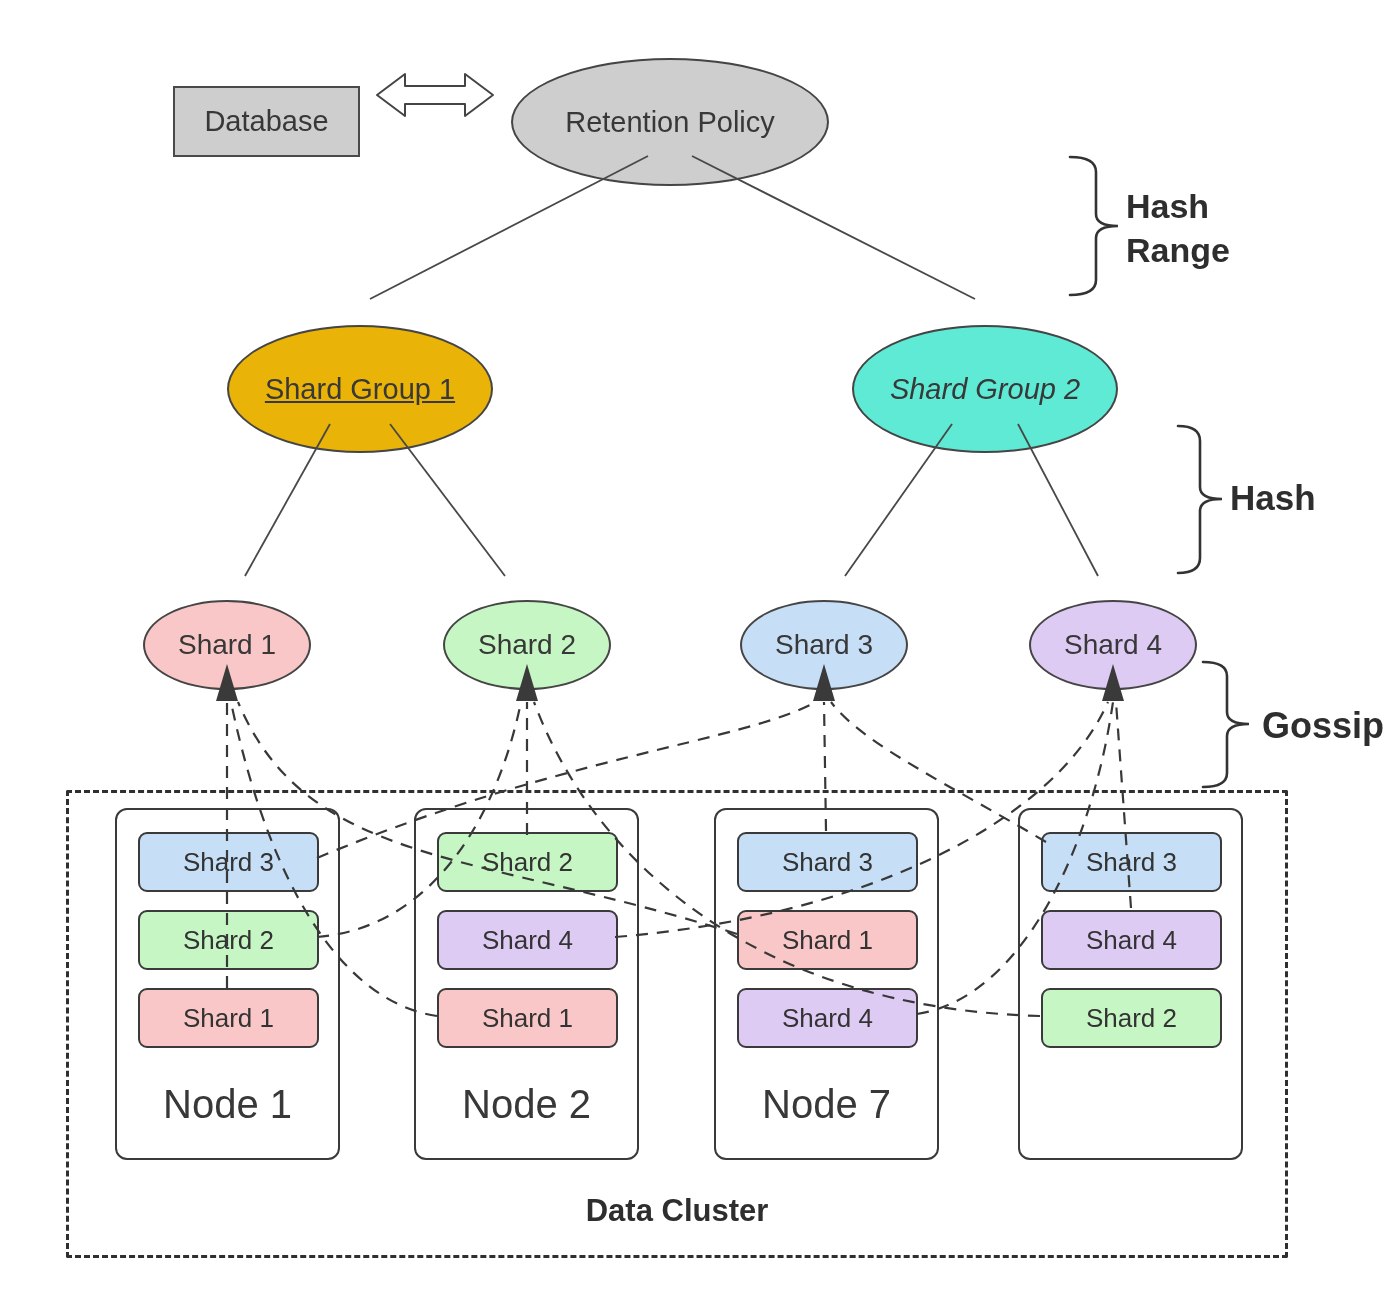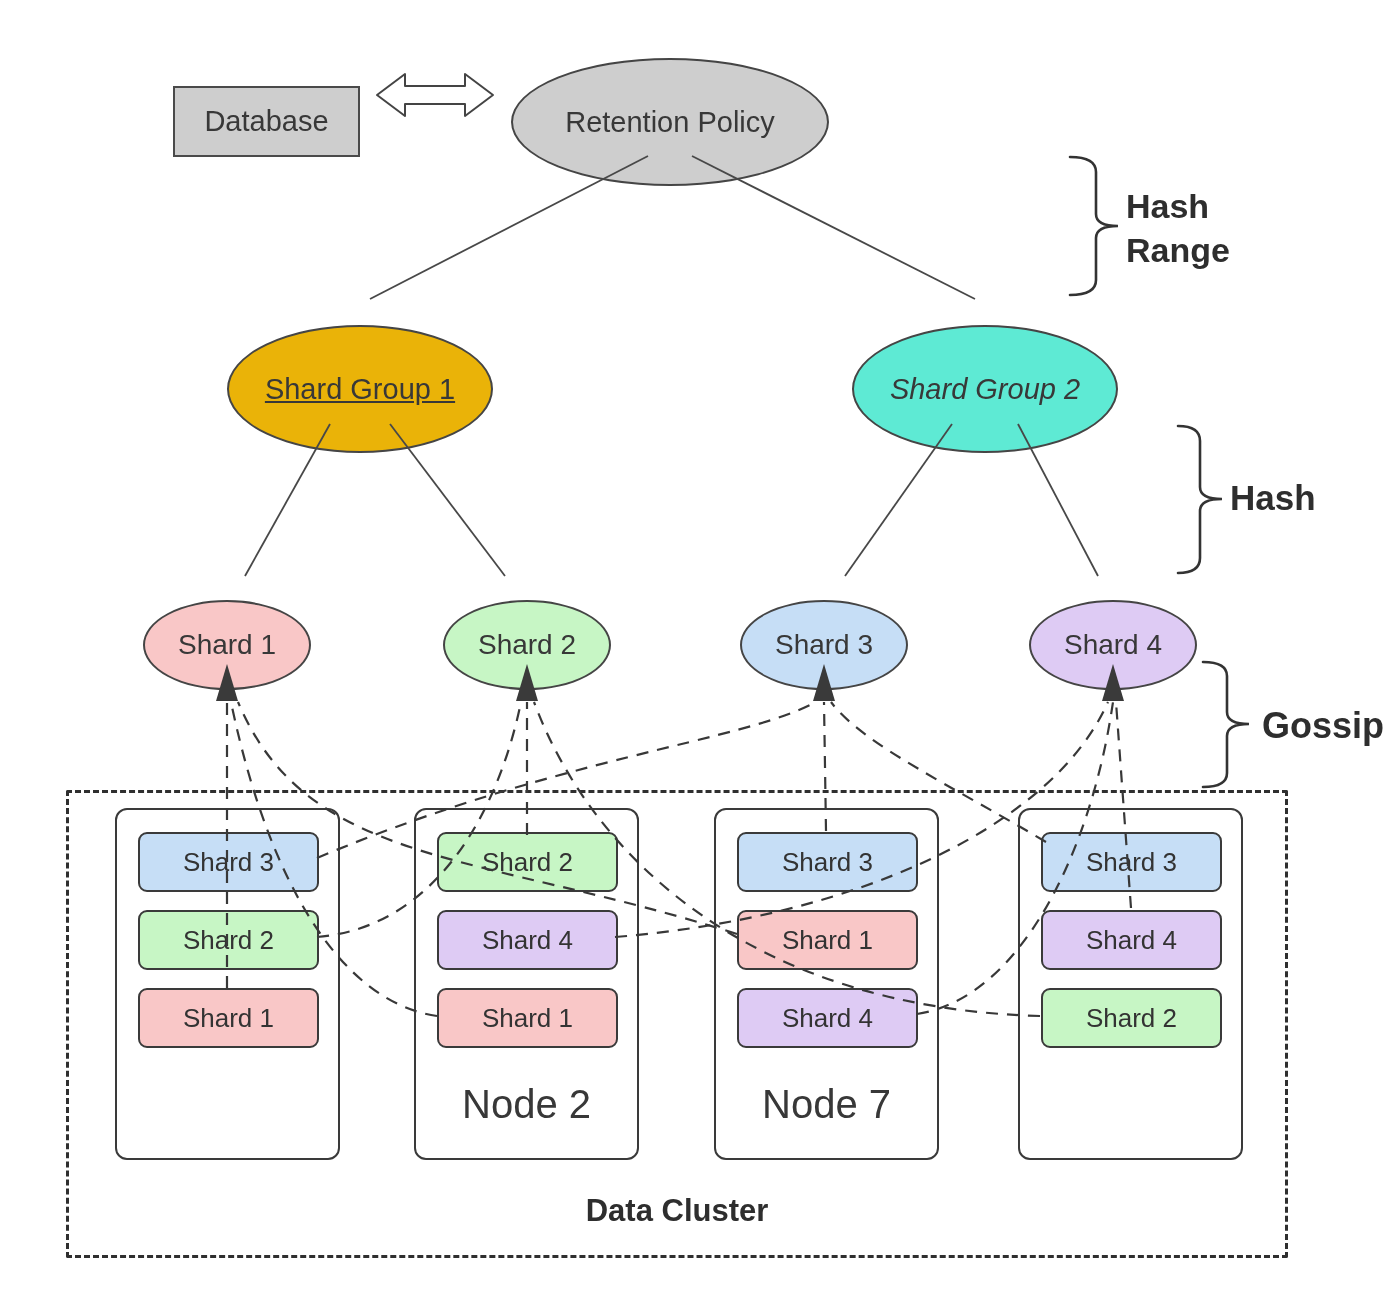--- a/index.html
+++ b/index.html
@@ -84,20 +84,21 @@
   <div class="node-box node-1">
     <div class="shard-box sb-0" style="background-color: rgb(198, 222, 246);">
       <span>Shard 3</span>
     </div>
     <div class="shard-box sb-1" style="background-color: rgb(199, 246, 197);">
       <span>Shard 2</span>
     </div>
     <div class="shard-box sb-2" style="background-color: rgb(249, 199, 199);">
       <span>Shard 1</span>
     </div>
+    <div class="node-label">Node 1</div>
   </div>
 
   <div class="node-box node-2">
     <div class="shard-box sb-0" style="background-color: rgb(199, 246, 197);">
       <span>Shard 2</span>
     </div>
     <div class="shard-box sb-1" style="background-color: rgb(222, 203, 244);">
       <span>Shard 4</span>
     </div>
     <div class="shard-box sb-2" style="background-color: rgb(249, 199, 199);">

